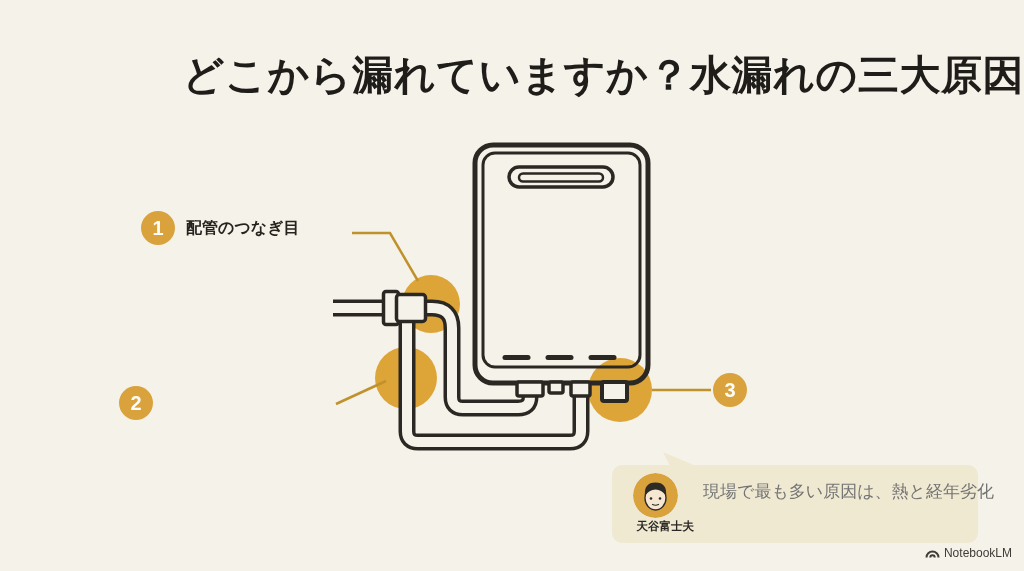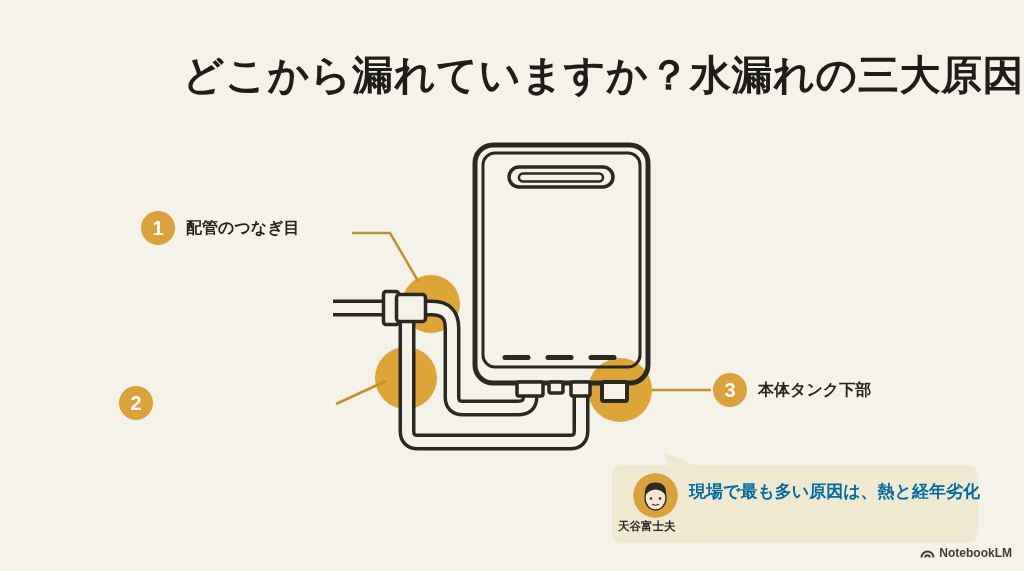--- a/index.html
+++ b/index.html
@@ -62,44 +62,44 @@
     position: absolute;
     left: 21px; top: 8px;
     width: 45px; height: 45px;
     border-radius: 50%;
     overflow: hidden;
   }
   .bubble .speaker {
     position: absolute;
     left: 6px; top: 54px;
     width: 76px;
-    text-align: left;
+    text-align: right;
     font-size: 11.5px;
     font-weight: 800;
     color: #2a2724;
   }
   .bubble .speech {
     position: absolute;
-    left: 77px; top: 14px;
+    left: 91px; top: 14px;
     font-size: 17px;
-    font-weight: 700;
+    font-weight: 400;
     line-height: 26px;
-    color: #0369a1;
+    color: #737373;
     white-space: nowrap;
   }
 
   .footer-brand {
     position: absolute;
     right: 12px; top: 546px;
     display: flex;
     align-items: center;
     gap: 4px;
     color: #3f3b38;
     font-size: 12px;
-    font-weight: 700;
+    font-weight: 400;
   }
 </style>
 </head>
 <body>
 
 <div class="stage">
 
   <svg class="diagram" width="1024" height="571" viewBox="0 0 1024 571">
 
     <g>
@@ -158,21 +158,20 @@
 
   <div class="label-row" id="row1">
     <div class="badge">1</div>
     <div class="label-text">配管のつなぎ目</div>
   </div>
   <div class="label-row" id="row2">
     <div class="badge">2</div>
   </div>
   <div class="label-row" id="row3">
     <div class="badge">3</div>
-    <div class="label-text">本体タンク下部</div>
   </div>
 
   <div class="bubble">
     <div class="avatar">
       <svg width="45" height="45" viewBox="0 0 45 45">
         <circle cx="22.5" cy="22.5" r="22.5" fill="#d9a23c"></circle>
         <ellipse cx="22.5" cy="25" rx="10.5" ry="12" fill="#f6e7d2" stroke="#2e2a26" stroke-width="1.3"></ellipse>
         <path d="M 12 23 Q 10.5 9.5 22.5 9.5 Q 34.5 9.5 33 23 Q 29 16.5 22.5 16.5 Q 16 16.5 12 23 Z" fill="#2e2a26"></path>
         <circle cx="18" cy="25.5" r="1.3" fill="#2e2a26"></circle>
         <circle cx="27" cy="25.5" r="1.3" fill="#2e2a26"></circle>

